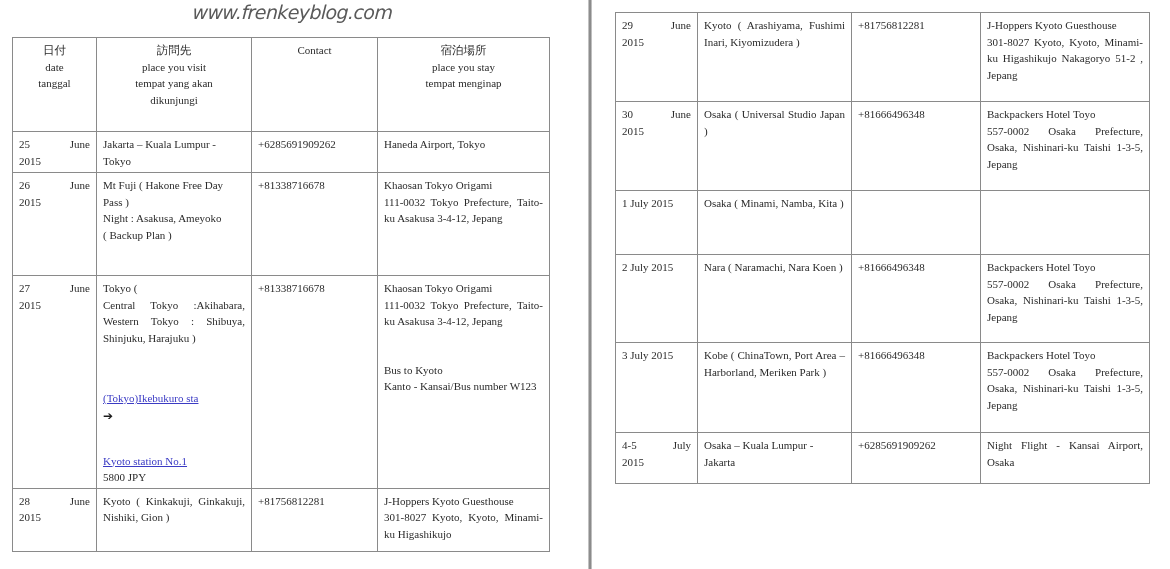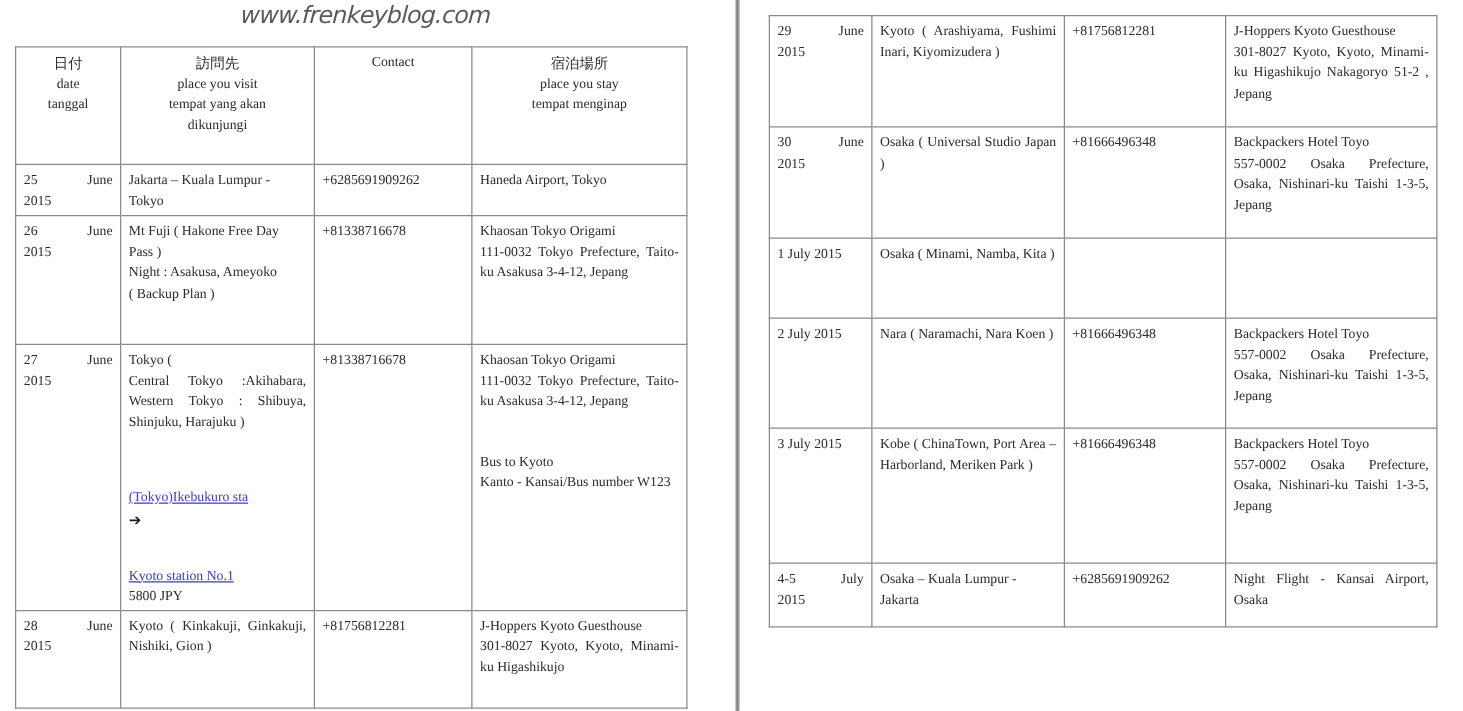--- a/index.html
+++ b/index.html
@@ -114,28 +114,28 @@
     font-size: 12px;
     color: #1c1c1c;
     line-height: 18px;
   }
 
   
   .h-hdr   { height: 94px; padding-left: 33px; }
   .h-r1    { height: 41px; }
   .h-r2    { height: 103px; }
   .h-r3    { height: 209px; }
-  .h-r4    { height: 78px; }
+  .h-r4    { height: 63px; }
 
   .rh-cont { height: 48px; }
   .rh-29   { height: 89px; }
   .rh-30   { height: 89px; margin-left: 40px; }
   .rh-1jul { height: 64px; }
   .rh-2jul { height: 88px; }
-  .rh-3jul { height: 108px; }
+  .rh-3jul { height: 90px; }
   .rh-45   { height: 51px; }
 </style>
 </head>
 <body>
 
 <div id="watermark">www.frenkeyblog.com</div>
 
 <div id="page-separator"></div>
 
 <div class="sheet" id="sheet-left">

